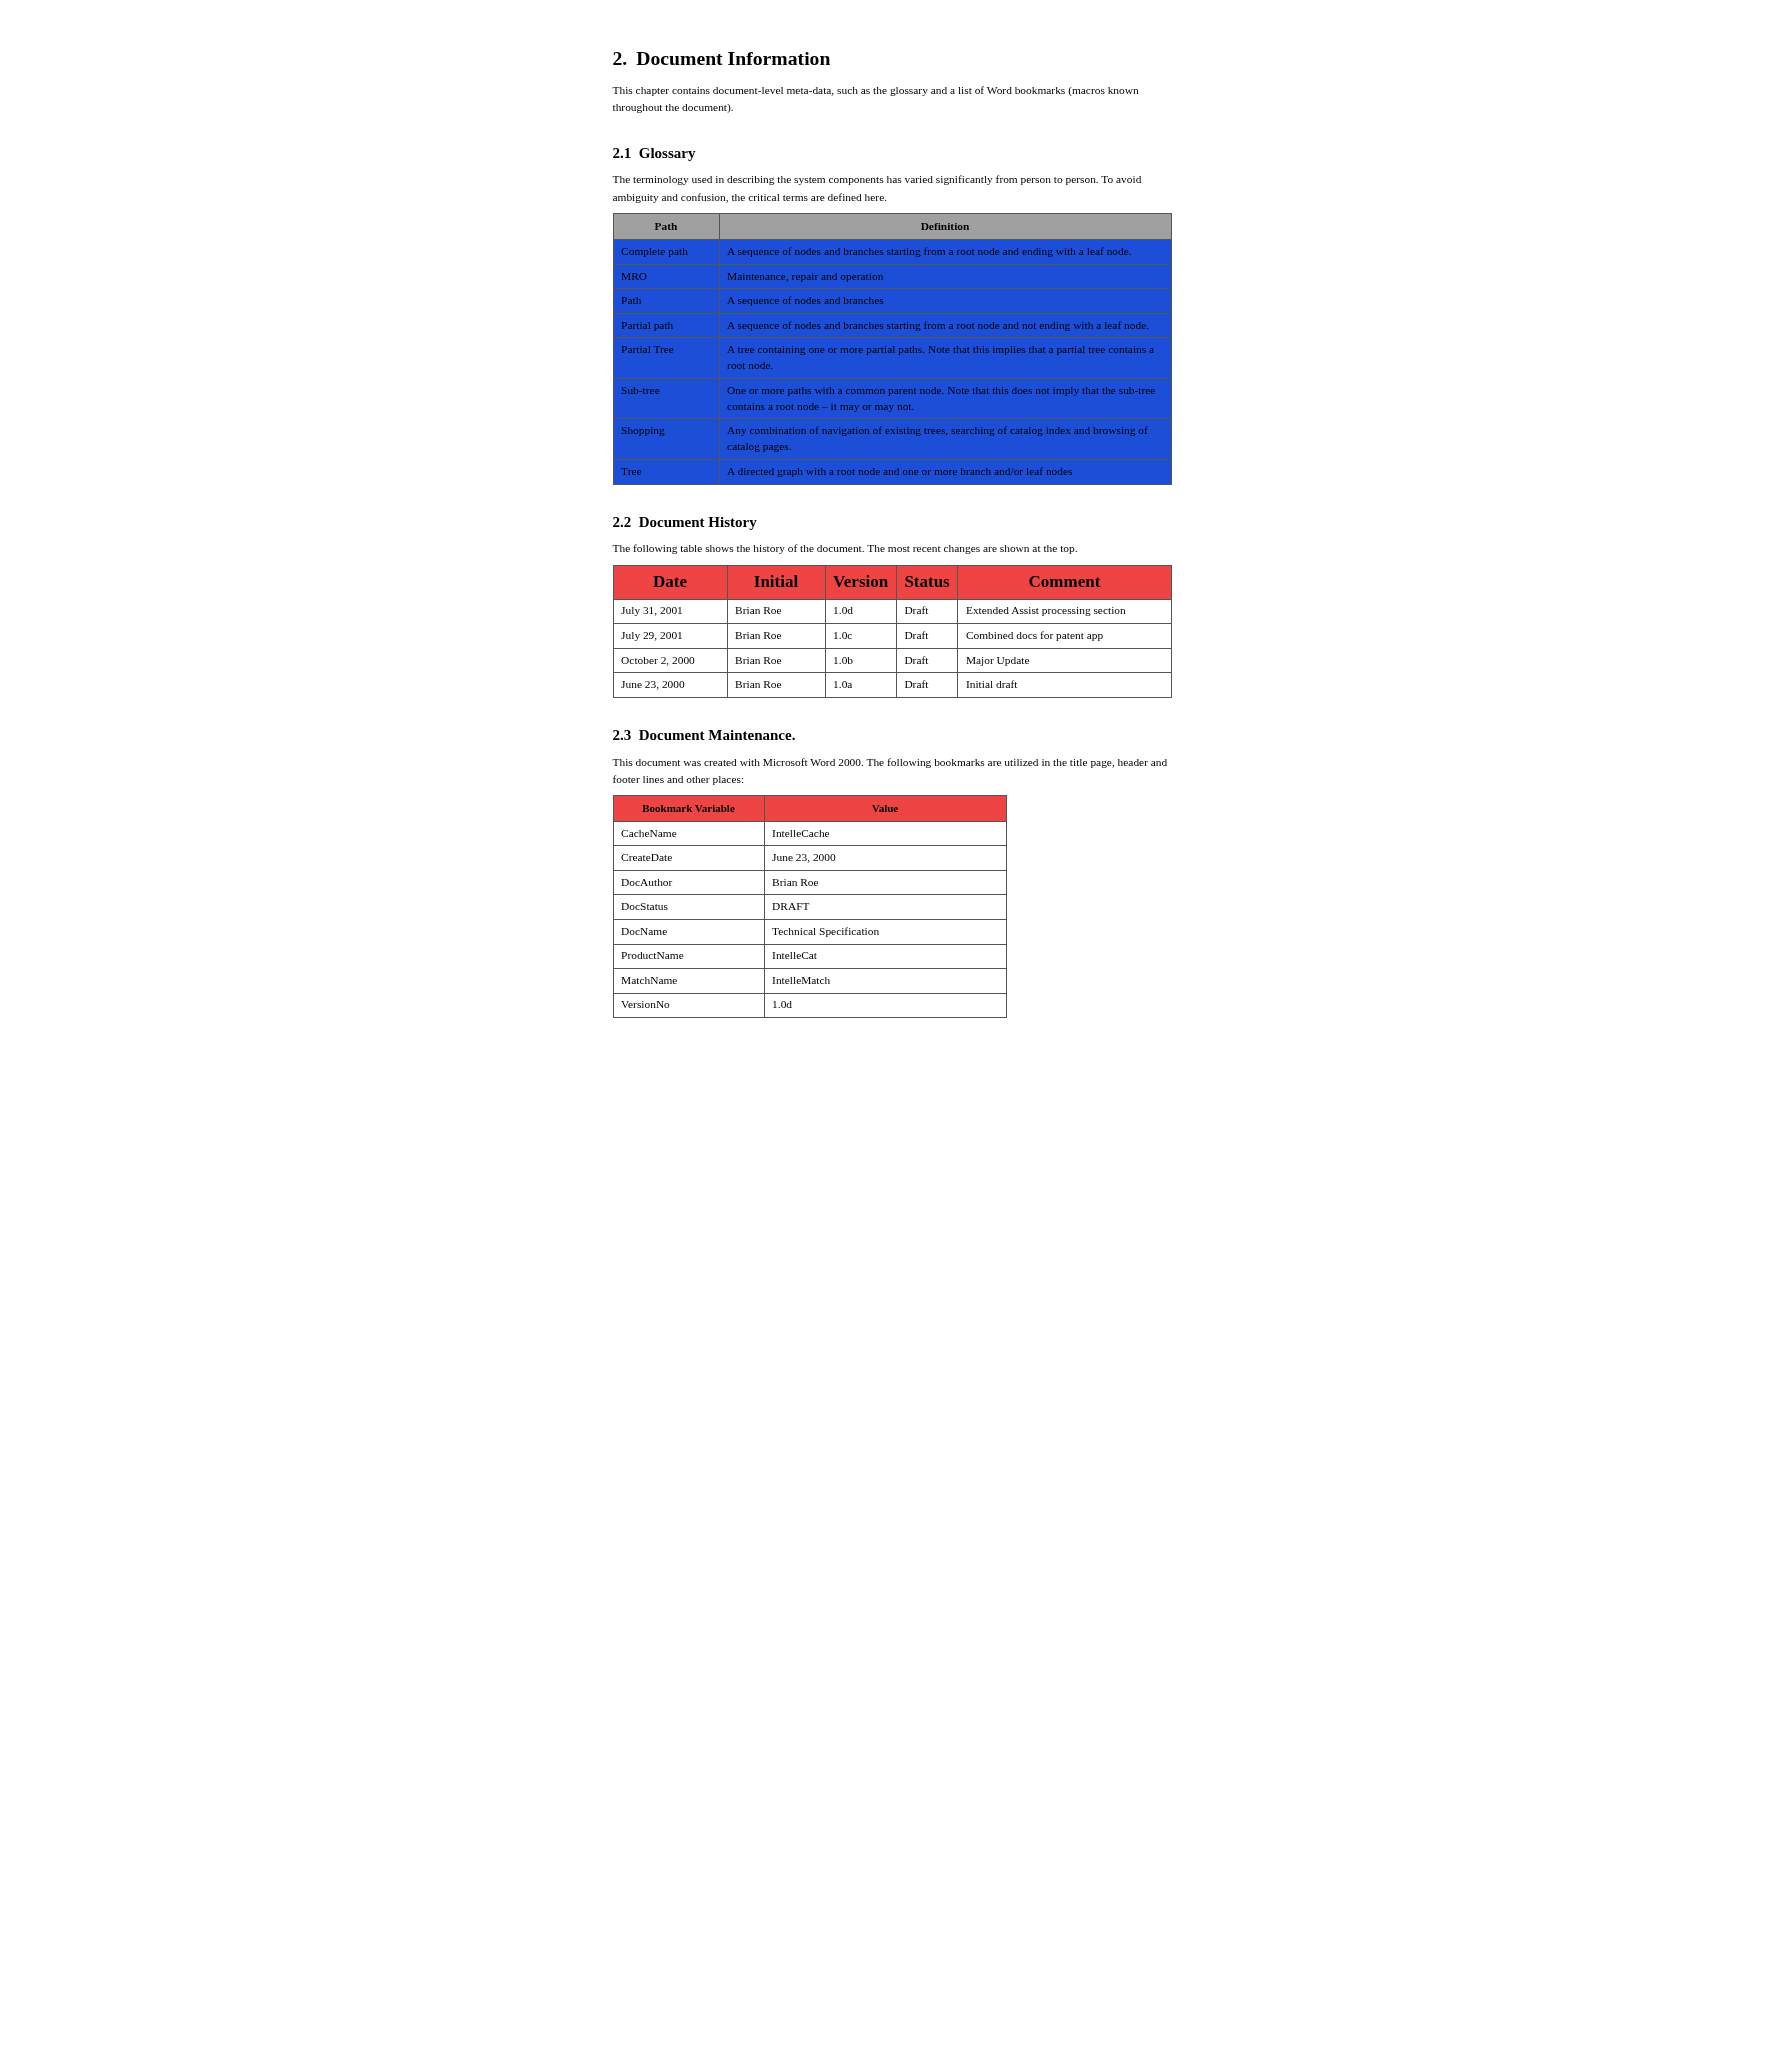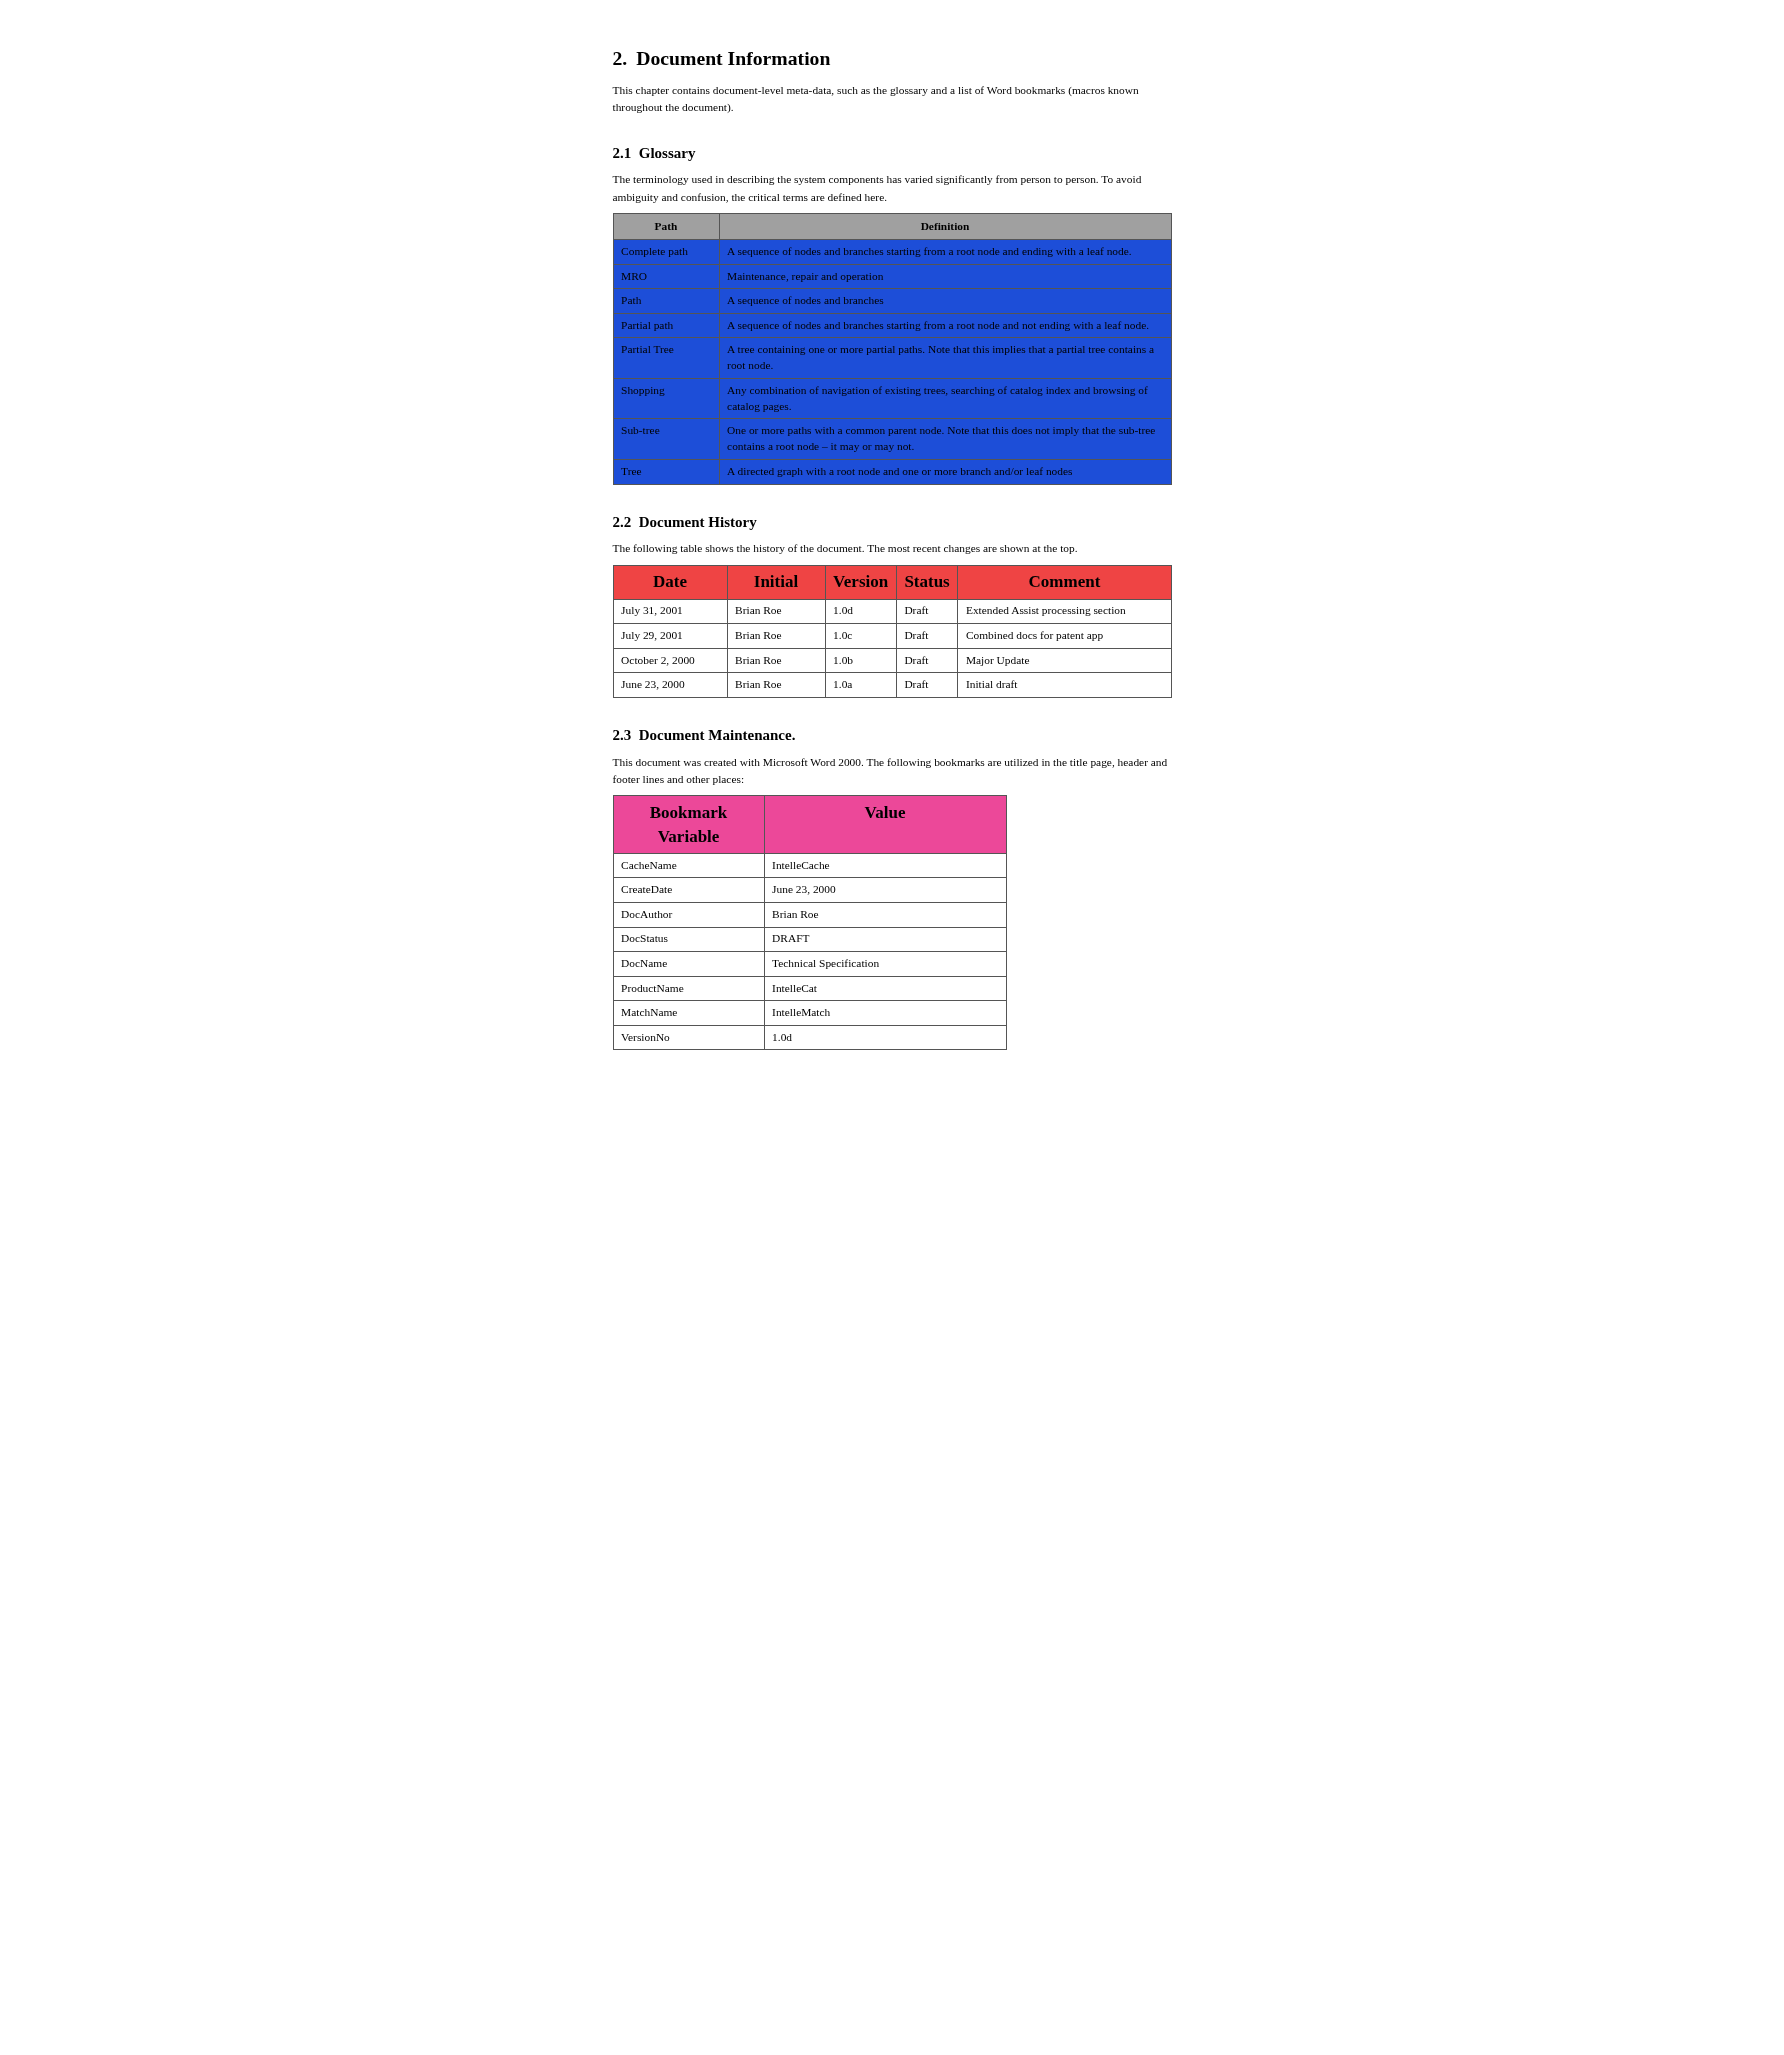--- a/index.html
+++ b/index.html
@@ -68,23 +68,23 @@
       font-weight: bold;
       font-size: 17px;
       padding: 4.5px 7.6px;
     }
 
     .history-table tbody tr td {
       background: #fff;
     }
 
     .bookmark-table thead tr th {
-      background-color: #ec4899;
-      font-weight: bold;
-      font-size: 17px;
+      background-color: #ef4444;
+      font-weight: bold;
+      font-size: 11px;
       padding: 4.5px 7.6px;
     }
 
     .bookmark-table tbody tr td {
       background: #fff;
     }
 
     .section-number {
       margin-right: 9px;
     }
@@ -138,26 +138,26 @@
     </tr>
       <tr>
       <td class="col-term">Partial path</td>
       <td class="col-def">A sequence of nodes and branches starting from a root node and not ending with a leaf node.</td>
     </tr>
       <tr>
       <td class="col-term">Partial Tree</td>
       <td class="col-def">A tree containing one or more partial paths.  Note that this implies that a partial tree contains a root node.</td>
     </tr>
       <tr>
+      <td class="col-term">Sub-tree</td>
+      <td class="col-def">One or more paths with a common parent node.  Note that this does not imply that the sub-tree contains a root node – it may or may not.</td>
+    </tr>
+      <tr>
       <td class="col-term">Shopping</td>
       <td class="col-def">Any combination of navigation of existing trees, searching of catalog index and browsing of catalog pages.</td>
-    </tr>
-      <tr>
-      <td class="col-term">Sub-tree</td>
-      <td class="col-def">One or more paths with a common parent node.  Note that this does not imply that the sub-tree contains a root node – it may or may not.</td>
     </tr>
       <tr>
       <td class="col-term">Tree</td>
       <td class="col-def">A directed graph with a root node and one or more branch and/or leaf nodes</td>
     </tr>
     </tbody>
 </table>
 
 <h2 class="subsection-title">
   <span>2.2</span>&nbsp;&nbsp;<span>Document History</span>

